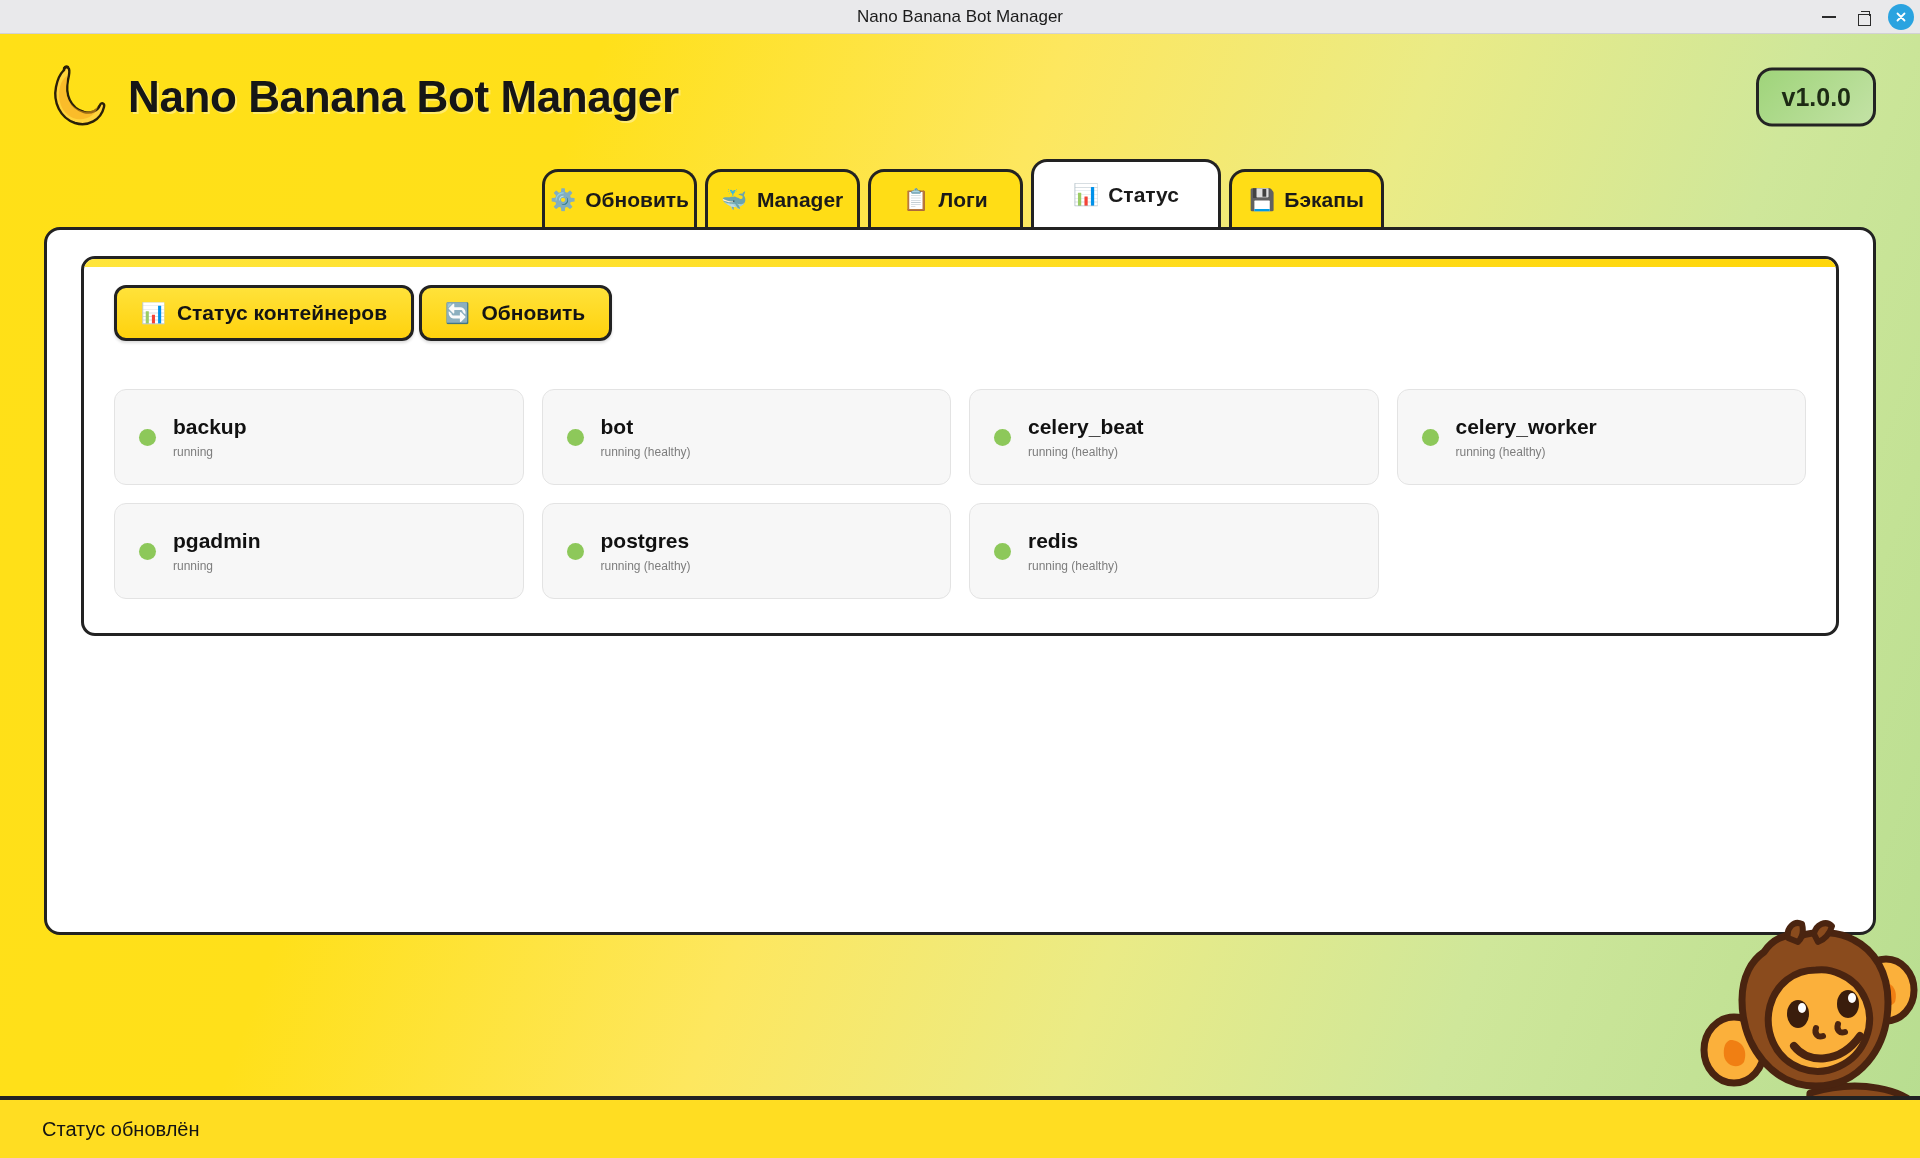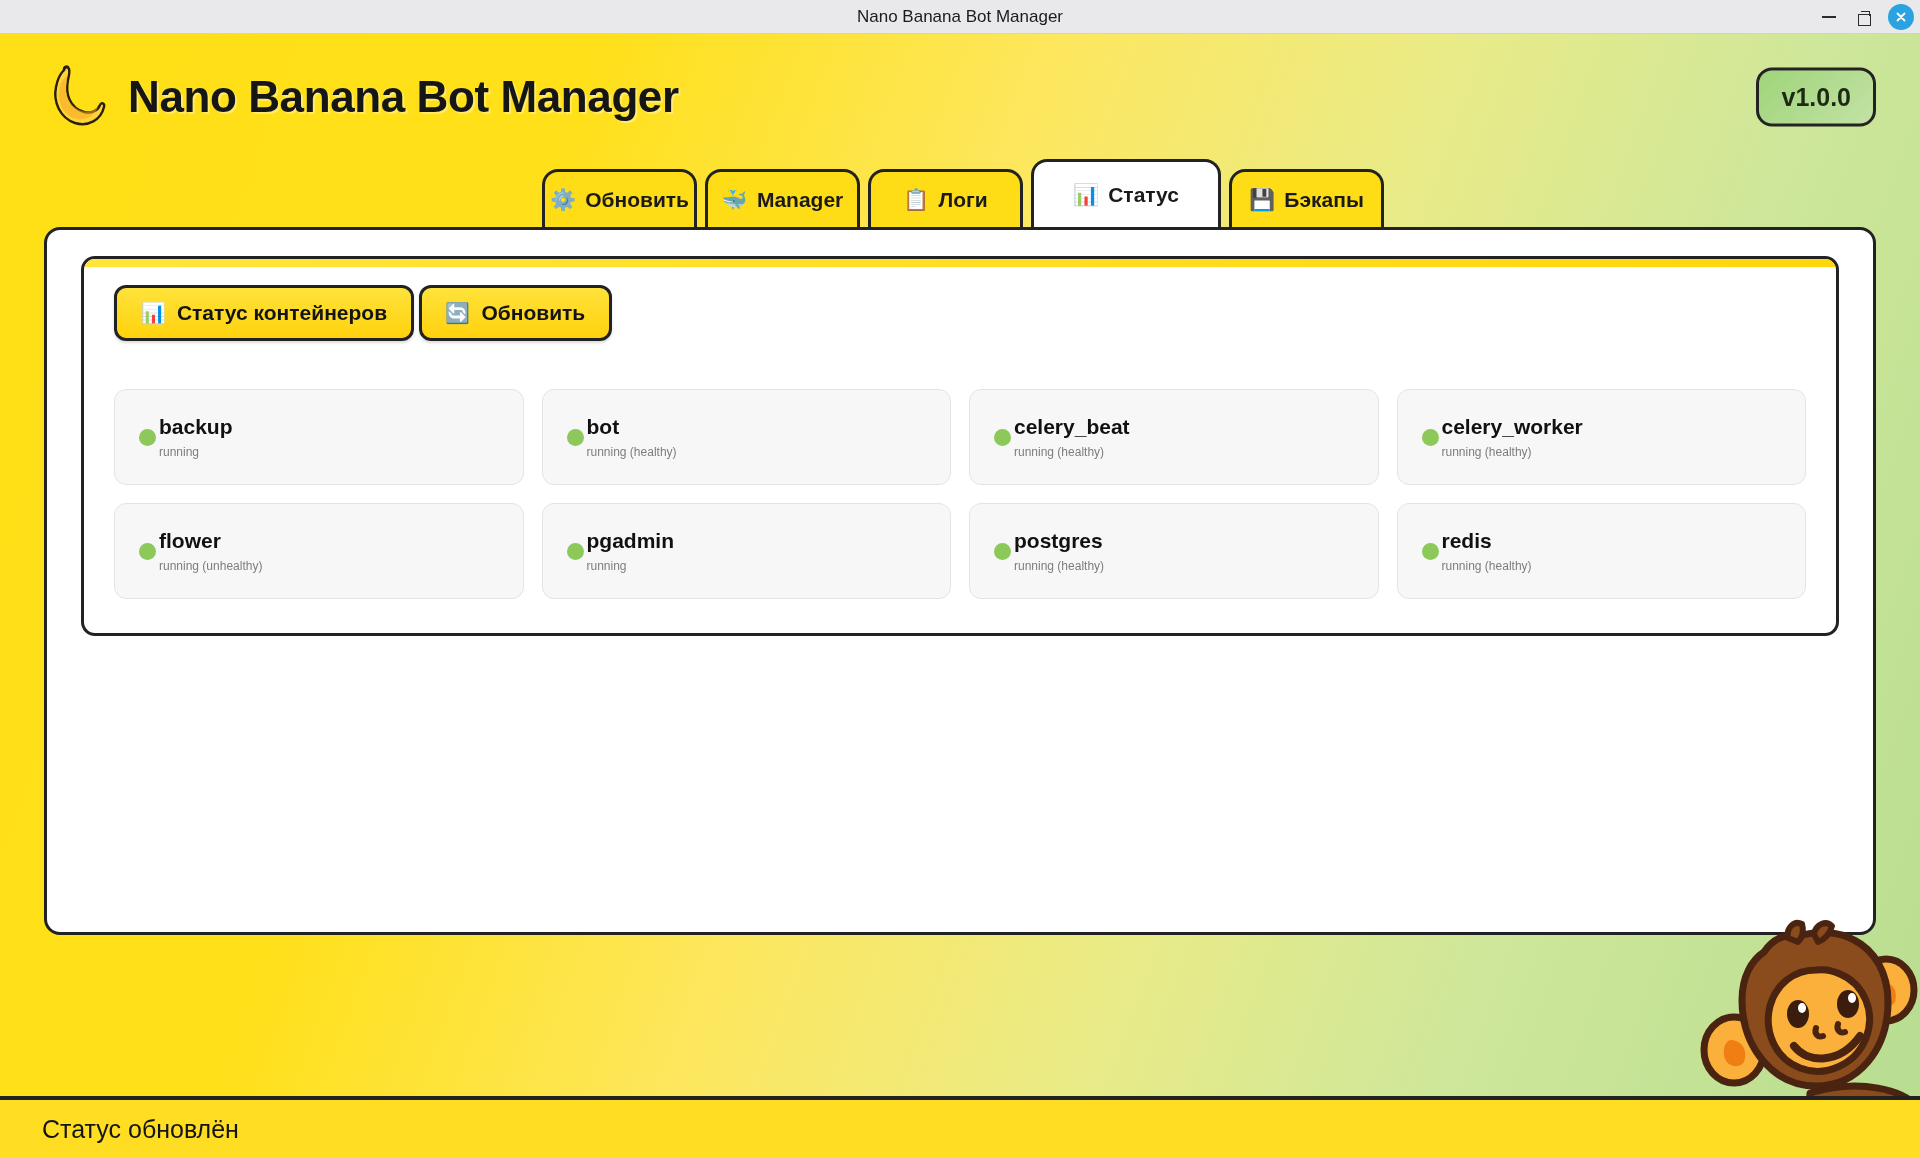--- a/index.html
+++ b/index.html
@@ -225,21 +225,21 @@
 
   .container-grid {
     display: grid;
     grid-template-columns: repeat(4, 1fr);
     gap: 18px;
     margin-top: 30px;
   }
   .container-card {
     display: flex;
     align-items: center;
-    gap: 3px;
+    gap: 17px;
     background: #f7f7f7;
     border: 1px solid #e3e3e3;
     border-radius: 12px;
     padding: 22px 24px;
     min-height: 96px;
   }
   .dot {
     width: 17px;
     height: 17px;
     border-radius: 50%;
@@ -276,21 +276,21 @@
     left: 0; right: 0; bottom: 0;
     height: 62px;
     background: #ffdd22;
     border-top: 4px solid #222222;
     display: flex;
     align-items: center;
     padding-left: 42px;
     z-index: 6;
   }
   .statusbar-text {
-    font-size: 25px;
+    font-size: 20px;
     color: #141414;
     font-family: "Liberation Sans", sans-serif;
     text-align: center;
   }
 </style>
 </head>
 <body>
 
 <div class="titlebar">
   <div class="titlebar-title">Nano Banana Bot Manager</div>
@@ -384,27 +384,20 @@
         <div class="container-card">
           <span class="dot" style="background: rgb(141, 200, 90);"></span>
           <div>
             <div class="c-name">celery_worker</div>
             <div class="c-status">running (healthy)</div>
           </div>
         </div>
         <div class="container-card">
           <span class="dot" style="background: rgb(141, 200, 90);"></span>
           <div>
-            <div class="c-name">flower</div>
-            <div class="c-status">running (unhealthy)</div>
-          </div>
-        </div>
-        <div class="container-card">
-          <span class="dot" style="background: rgb(141, 200, 90);"></span>
-          <div>
             <div class="c-name">pgadmin</div>
             <div class="c-status">running</div>
           </div>
         </div>
         <div class="container-card">
           <span class="dot" style="background: rgb(141, 200, 90);"></span>
           <div>
             <div class="c-name">postgres</div>
             <div class="c-status">running (healthy)</div>
           </div>

